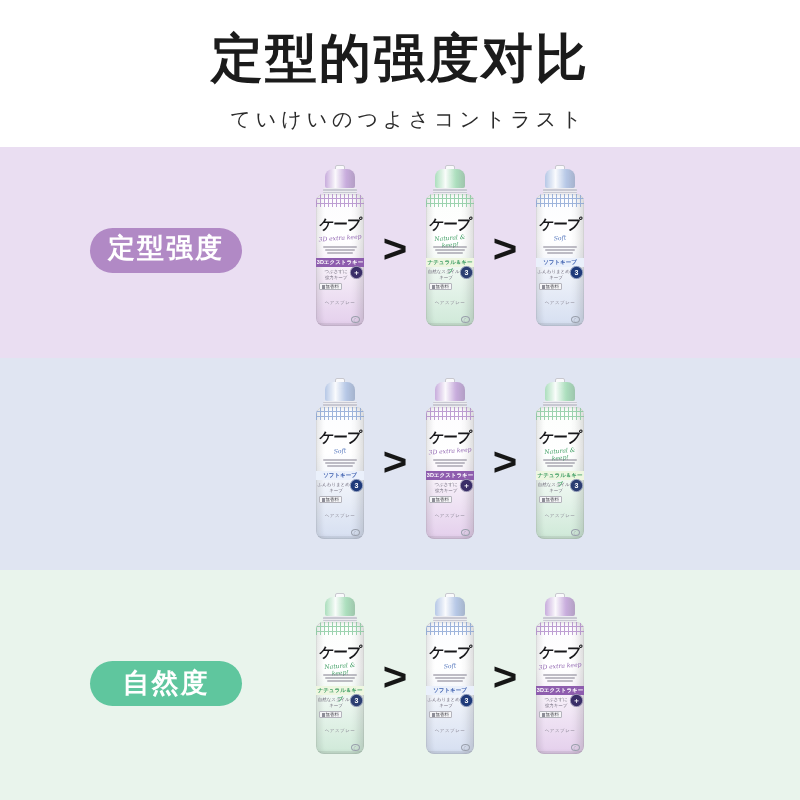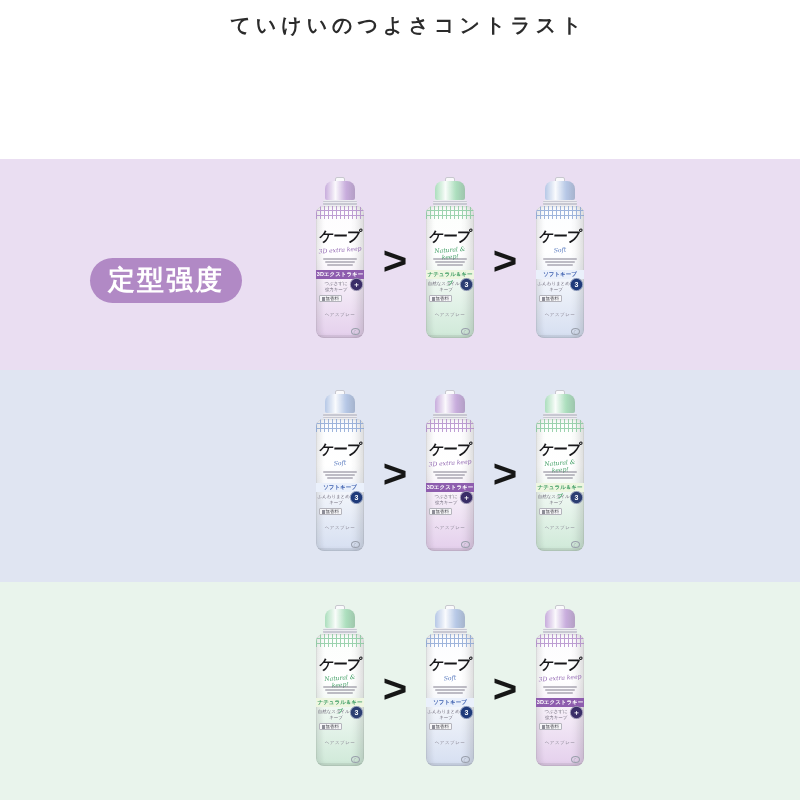--- a/index.html
+++ b/index.html
@@ -2,21 +2,21 @@
 <html><head>
 <meta charset="utf-8">
 <style>
   * { margin:0; padding:0; box-sizing:border-box; }
   html,body { width:800px; background:#ffffff; font-family:"Liberation Sans","DejaVu Sans",sans-serif; }
   .page { position:relative; width:800px; height:800px; overflow:hidden; background:#fff; }
 
   
   .header { height:147px; text-align:center; }
   .title { padding-top:24px; font-size:52px; font-weight:700; color:#1b1b1b; letter-spacing:2px; }
-  .subtitle { margin-top:12px; font-size:20px; font-weight:700; color:#2b2b2b; letter-spacing:5px;padding-left:17px; }
+  .subtitle { margin-top:12px; font-size:20px; font-weight:400; color:#2b2b2b; letter-spacing:5px;padding-left:17px; }
 
   
   .row { position:relative; width:800px; }
   .pill { position:absolute; left:90px; width:152px; height:45px; border-radius:23px;
           color:#ffffff; font-size:27px; font-weight:700; letter-spacing:2px;
           text-align:center; line-height:45px; }
   .cans-wrap { position:absolute; left:450px; transform:translateX(-50%);
                display:flex; align-items:flex-start; }
   .sep { width:62px; height:168px; display:flex; align-items:center; justify-content:center;
          font-size:42px; font-weight:900; color:#161616; transform:scaleY(0.92); }
@@ -58,25 +58,26 @@
          border:0.7px solid #9aa0ac; border-radius:50%; color:#9aa0ac;
          font-size:5px; line-height:6px; text-align:center; }
   .body::after { content:""; position:absolute; bottom:0; left:2px; right:2px; height:3px;
                  background:rgba(0,0,0,0.06); border-radius:0 0 8px 8px; }
 </style>
 </head>
 <body>
 
 <div class="page">
   <div class="header">
+    <div class="title">定型的强度对比</div>
     <div class="subtitle">ていけいのつよさコントラスト</div>
   </div>
   <div id="rows-host">
       <section class="row" style="background: rgb(234, 222, 242); height: 211px;">
-        <div class="pill" style="background: rgb(177, 137, 197); top: 99px;">定型强度</div>
+        <div class="pill" style="background: rgb(177, 137, 197); top: 81px; font-family: Liberation Mono, monospace;">定型强度</div>
         <div class="cans-wrap" style="top: 18px;">
           <div class="can">
             <div class="cap" style="background: linear-gradient(90deg, rgba(199, 171, 220, 0.85) 0%, rgba(255, 255, 255, 0.9) 35%, rgba(199, 171, 220, 0.85) 70%, rgba(0, 0, 0, 0.12) 100%), rgba(199, 171, 220, 0.85);">
               <div class="nozzle"></div>
             </div>
             <div class="neck"></div>
             <div class="body" style="background: linear-gradient(90deg, rgba(0, 0, 0, 0.05) 0%, rgba(255, 255, 255, 0) 18%, rgba(255, 255, 255, 0) 72%, rgba(0, 0, 0, 0.07) 100%), linear-gradient(rgb(253, 252, 254) 0%, rgb(255, 255, 255) 35%, rgb(228, 207, 236) 100%);">
               <div class="stripes" style="background: repeating-linear-gradient(90deg, rgb(169, 127, 196) 0px, rgb(169, 127, 196) 1.5px, transparent 1.5px, transparent 4px), linear-gradient(transparent 0px, transparent 4px, rgb(169, 127, 196) 4px, rgb(169, 127, 196) 5px, transparent 5px, transparent 9px, rgb(169, 127, 196) 9px, rgb(169, 127, 196) 10px, transparent 10px);"></div>
               <div class="logo">ケープ</div>
               <div class="script" style="color: rgb(143, 99, 176);">3D extra keep</div>
@@ -243,20 +244,21 @@
                 <span class="chip-box"></span>
                 <span class="chip-text">無香料</span>
               </div>
               <div class="bottom-text">ヘアスプレー</div>
               <div class="kao">☾</div>
             </div>
           </div>
         </div>
       </section>
       <section class="row" style="background: rgb(233, 244, 236); height: 230px;">
+        <div class="pill" style="background: rgb(95, 198, 158); top: 91px;">自然度</div>
         <div class="cans-wrap" style="top: 23px;">
           <div class="can">
             <div class="cap" style="background: linear-gradient(90deg, rgba(170, 222, 188, 0.85) 0%, rgba(255, 255, 255, 0.9) 35%, rgba(170, 222, 188, 0.85) 70%, rgba(0, 0, 0, 0.12) 100%), rgba(170, 222, 188, 0.85);">
               <div class="nozzle"></div>
             </div>
             <div class="neck"></div>
             <div class="body" style="background: linear-gradient(90deg, rgba(0, 0, 0, 0.05) 0%, rgba(255, 255, 255, 0) 18%, rgba(255, 255, 255, 0) 72%, rgba(0, 0, 0, 0.07) 100%), linear-gradient(rgb(252, 254, 252) 0%, rgb(255, 255, 255) 35%, rgb(207, 233, 216) 100%);">
               <div class="stripes" style="background: repeating-linear-gradient(90deg, rgb(124, 197, 150) 0px, rgb(124, 197, 150) 1.5px, transparent 1.5px, transparent 4px), linear-gradient(transparent 0px, transparent 4px, rgb(124, 197, 150) 4px, rgb(124, 197, 150) 5px, transparent 5px, transparent 9px, rgb(124, 197, 150) 9px, rgb(124, 197, 150) 10px, transparent 10px);"></div>
               <div class="logo">ケープ</div>
               <div class="script" style="color: rgb(63, 158, 99);">Natural &amp; keep!</div>

